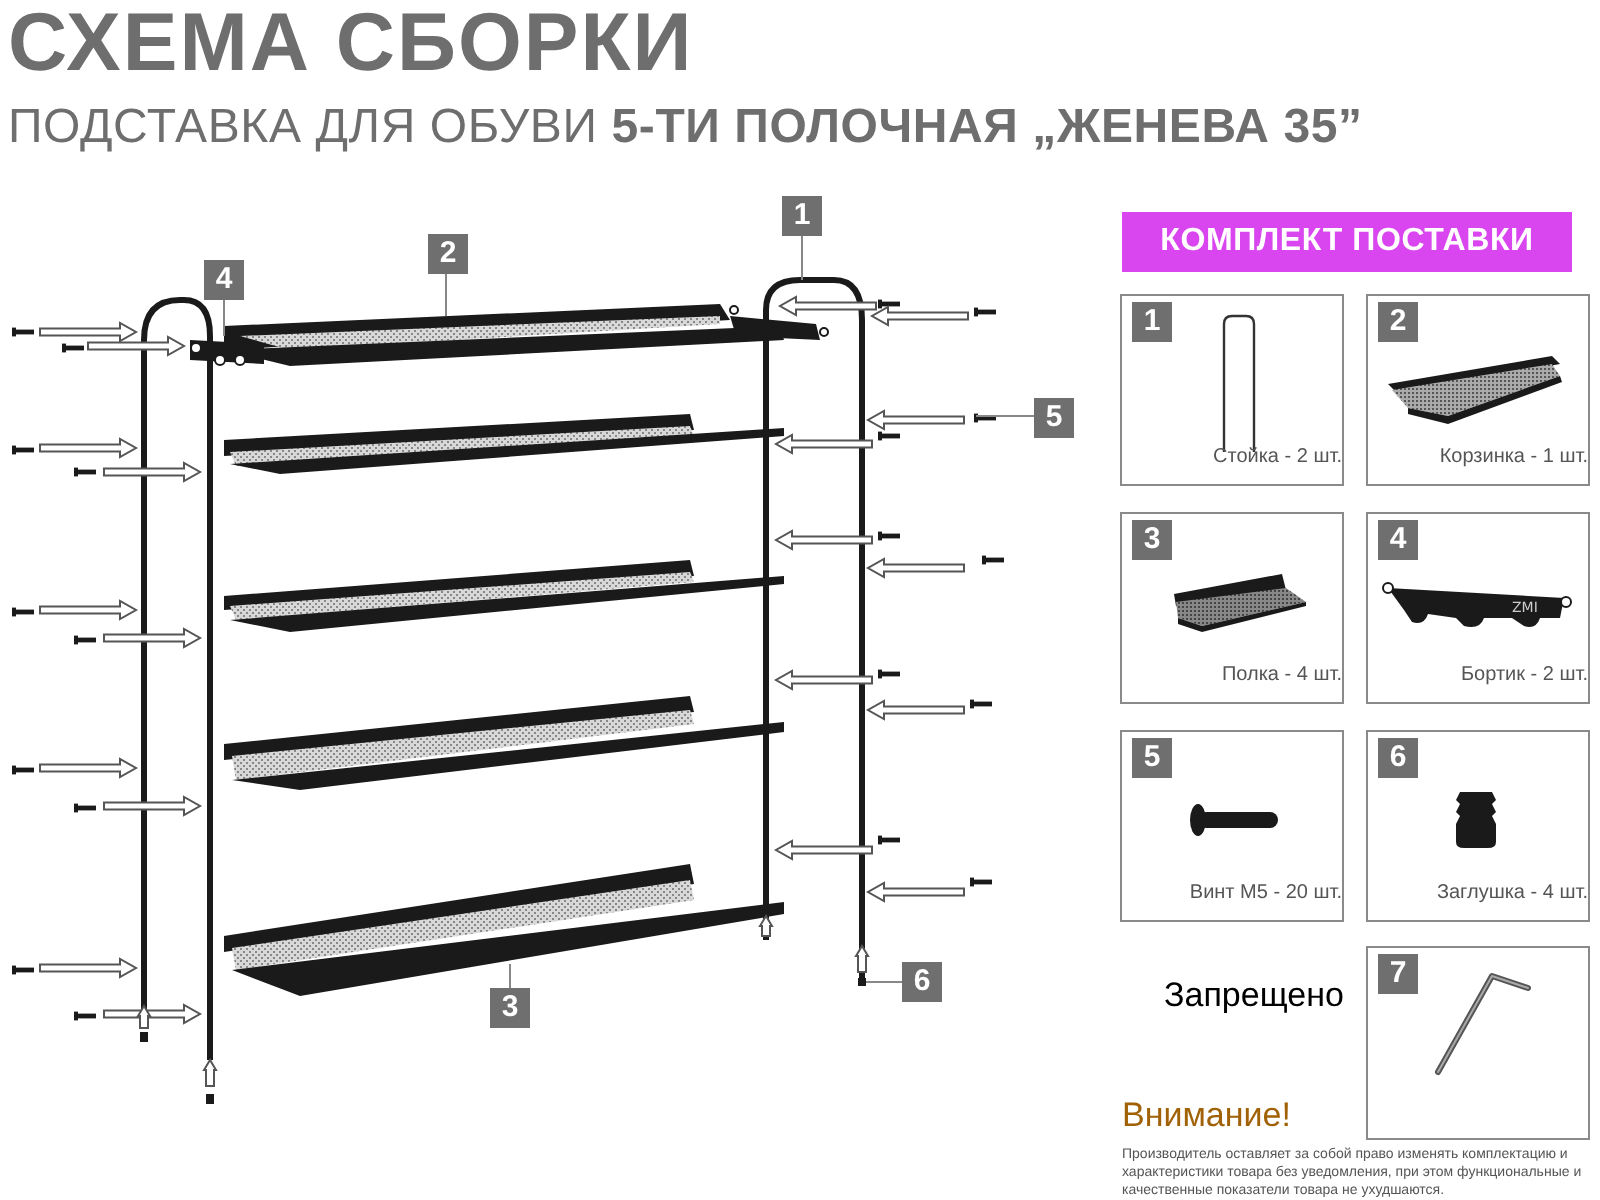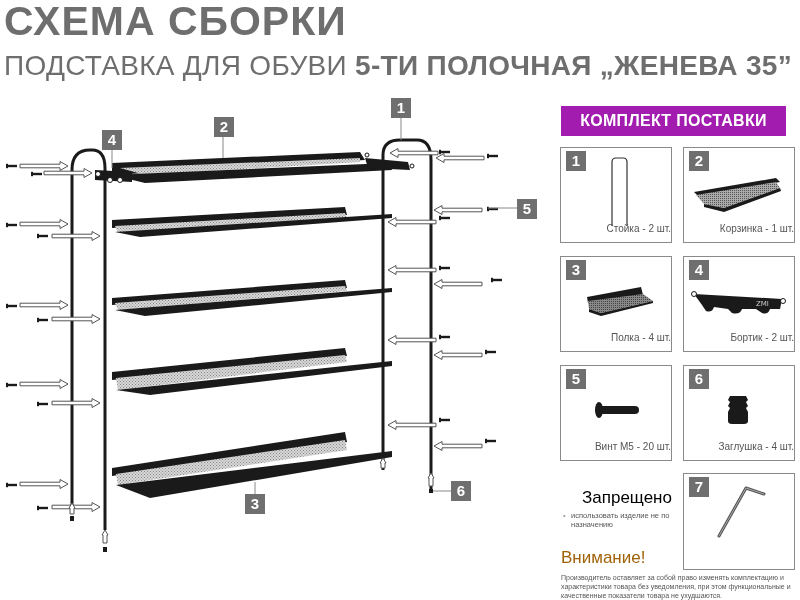--- a/index.html
+++ b/index.html
@@ -5,27 +5,27 @@
   * { box-sizing: border-box; margin: 0; padding: 0; }
   html, body { width: 800px; height: 600px; background: #ffffff; overflow: hidden; }
   body { position: relative; font-family: "Liberation Sans", "DejaVu Sans", sans-serif; color: #6b6b6b; }
 
   .title {
     position: absolute; left: 4px; top: -2px;
     font-size: 41px; font-weight: bold; color: #6e6e6e; letter-spacing: 1px;
   }
   .subtitle {
     position: absolute; left: 4px; top: 50px;
-    font-size: 28px; color: #6e6e6e; white-space: nowrap; letter-spacing: 0.3px;
+    font-size: 24px; color: #6e6e6e; white-space: nowrap; letter-spacing: 0.3px;
   }
   .subtitle b { font-weight: bold; }
 
   .kit-header {
     position: absolute; left: 561px; top: 106px; width: 225px; height: 30px;
-    background: #a21caf; color: #ffffff; font-weight: bold; font-size: 16px;
+    background: #d946ef; color: #ffffff; font-weight: bold; font-size: 16px;
     text-align: center; line-height: 30px; letter-spacing: 0.3px;
   }
 
   .kit-card {
     position: absolute; width: 112px; height: 96px;
     border: 1.5px solid #8a8a8a; background: #fff;
   }
   .kit-card .num {
     position: absolute; left: 5px; top: 3px; width: 20px; height: 20px;
     background: #6f6f6f; color: #fff; font-weight: bold; font-size: 15px;
@@ -265,16 +265,15 @@
 <div class="kit-card" style="left:683px;top:473px;height:97px;">
   <div class="num">7</div>
   <svg width="112" height="97">
     <path d="M35 62 L62 14 L80 20" fill="none" stroke="#555" stroke-width="3" stroke-linecap="round" stroke-linejoin="round"></path>
     <path d="M35 62 L62 14 L80 20" fill="none" stroke="#aaa" stroke-width="1" stroke-linecap="round" stroke-linejoin="round"></path>
   </svg>
 </div>
 
 <div class="warn-title">Запрещено</div>
 <ul class="warn-list">
-  <li>использовать изделие не по назначению</li>
 </ul>
 <div class="attn-title">Внимание!</div>
 <div class="attn-text">Производитель оставляет за собой право изменять комплектацию и характеристики товара без уведомления, при этом функциональные и качественные показатели товара не ухудшаются.</div>
 
 </body></html>

